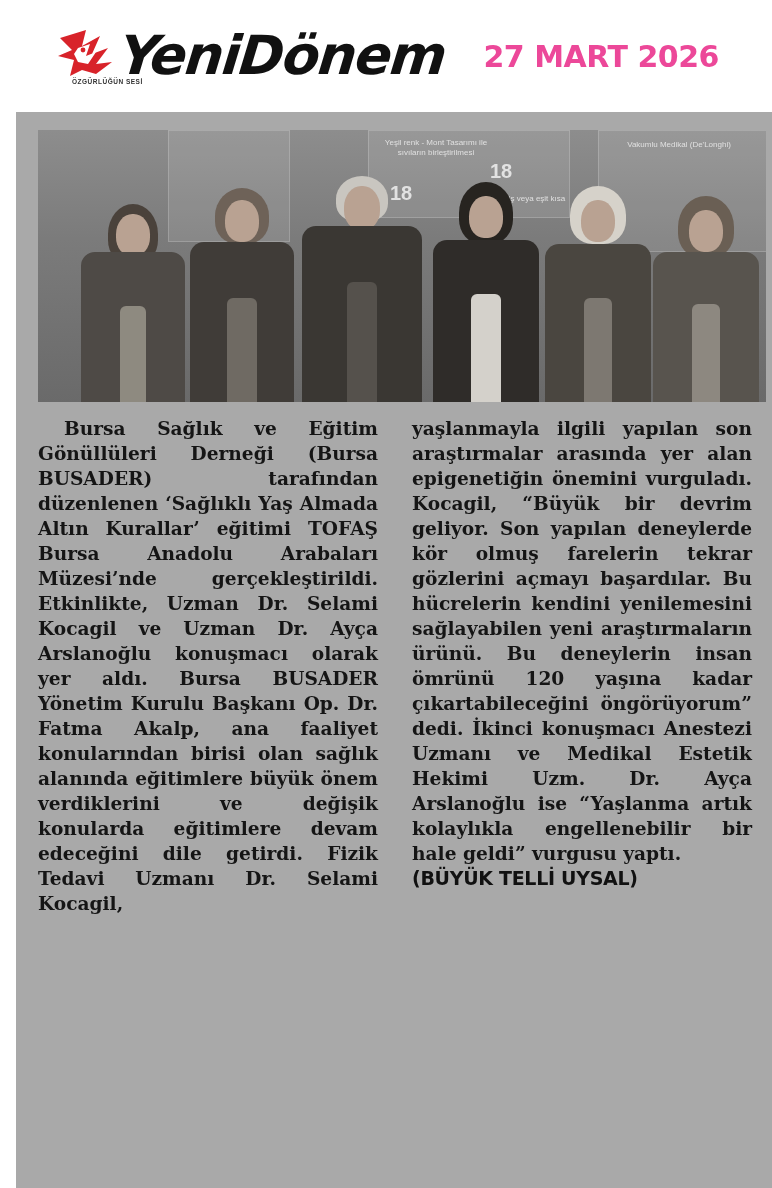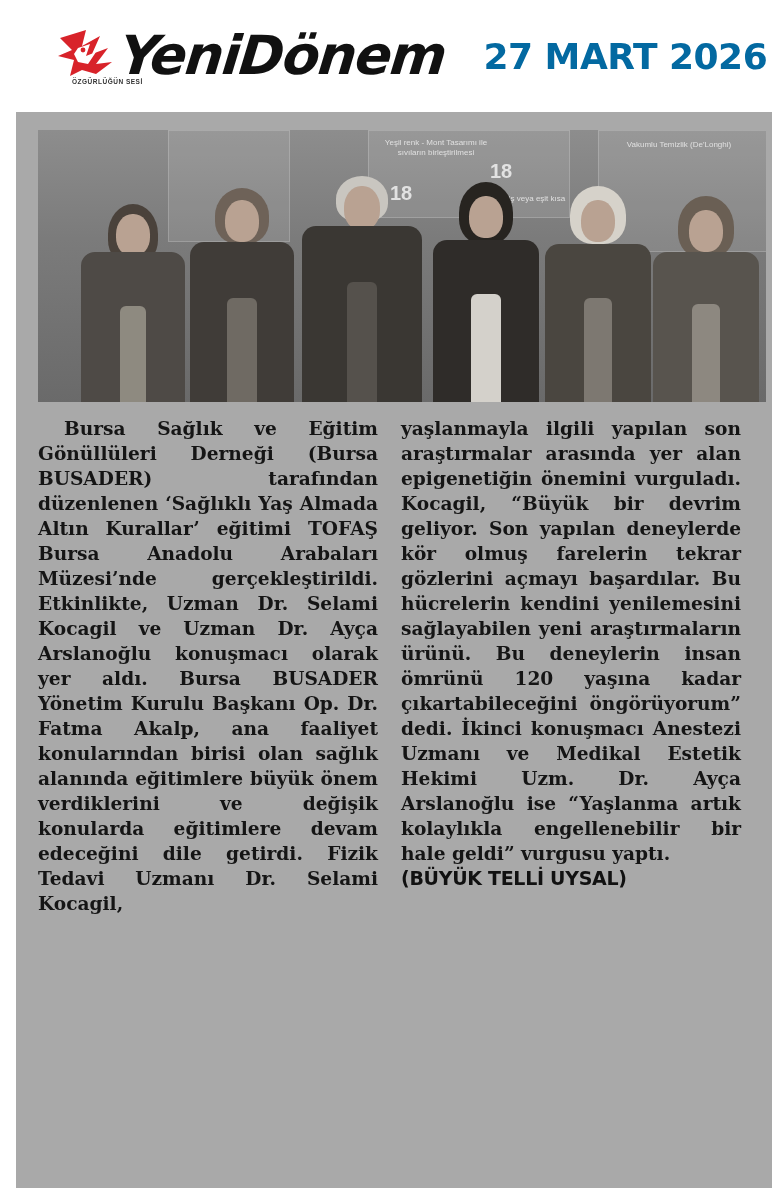--- a/index.html
+++ b/index.html
@@ -57,22 +57,22 @@
     left: 72px;
     top: 78px;
     font-size: 6.5px;
     font-weight: bold;
     letter-spacing: 0.5px;
     color: #333;
   }
   .issue-date {
     font-family: "DejaVu Sans", sans-serif;
     font-weight: bold;
-    font-size: 36px;
-    color: #0369a1;
+    font-size: 30px;
+    color: #ec4899;
     margin-left: 38px;
     letter-spacing: -0.5px;
   }
 
   
   .sheet {
     position: absolute;
     top: 112px;
     left: 16px;
     width: 772px;
@@ -166,21 +166,21 @@
     line-height: 0.92;
     letter-spacing: -2px;
     text-transform: none;
   }
   .headline div { white-space: nowrap; }
 
   
   .columns {
     margin-top: 14px;
     display: flex;
-    gap: 23px;
+    gap: 34px;
   }
   .col {
     width: 340px;
     color: #151515;
     font-family: "DejaVu Serif", serif;
     font-weight: bold;
     font-size: 18.6px;
     line-height: 1.345;
     text-align: justify;
     text-justify: inter-word;
@@ -221,21 +221,21 @@
     <div class="sheet-inner">
 
       <div class="photo">
         <div class="bg-shelf"></div>
 
         <div class="panel" style="left:330px;top:0;width:200px;height:86px;"></div>
         <div class="panel" style="left:560px;top:0;width:170px;height:120px;"></div>
         <div class="panel" style="left:130px;top:0;width:120px;height:110px;"></div>
 
         <div class="sign-text" style="left:338px;top:8px;width:120px;">Yeşil renk - Mont Tasarımı ile sıvıların birleştirilmesi</div>
-        <div class="sign-text" style="left:566px;top:10px;width:150px;">Vakumlu Temizlik (De'Longhi)</div>
+        <div class="sign-text" style="left:566px;top:10px;width:150px;">Vakumlu Medikal (De'Longhi)</div>
         <div class="sign-text" style="left:462px;top:64px;width:66px;">Kriş veya eşit kısa</div>
         <div class="big-num" style="left:452px;top:30px;">18</div>
         <div class="big-num" style="left:352px;top:52px;">18</div>
 
         <div class="person" style="left:40px;width:110px;height:200px;">
           <div class="hair" style="width:50px;height:60px;top:2px;background:#4a423b;"></div>
           <div class="head" style="width:34px;height:42px;top:12px;"></div>
           <div class="body" style="width:104px;height:150px;background:#4e4a46;"></div>
           <div class="shirt" style="width:26px;height:96px;background:#8e8a80;"></div>
         </div>

